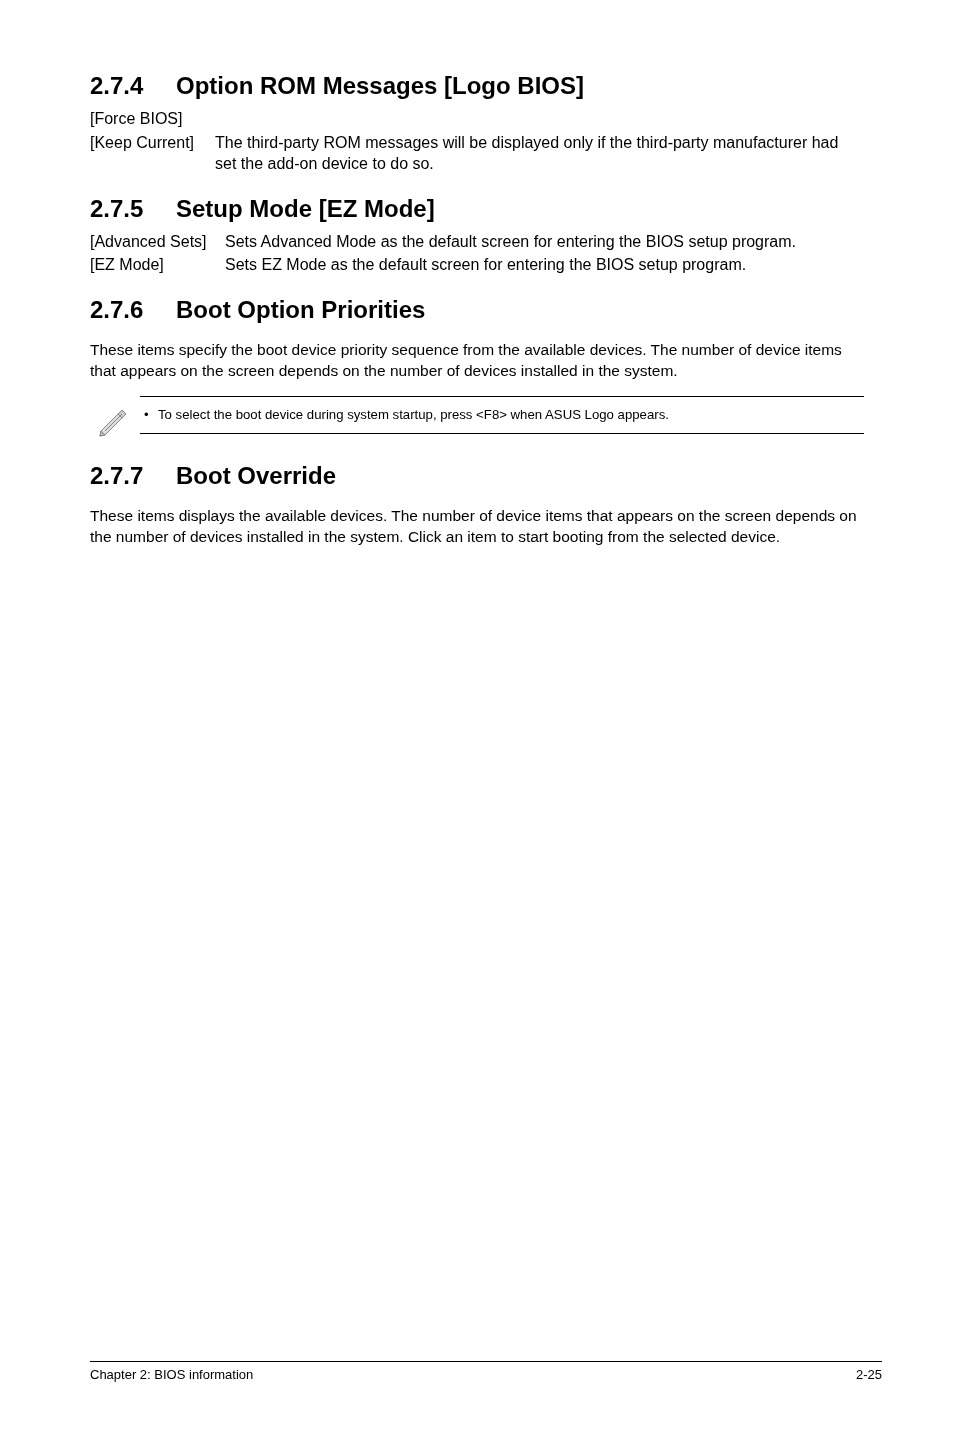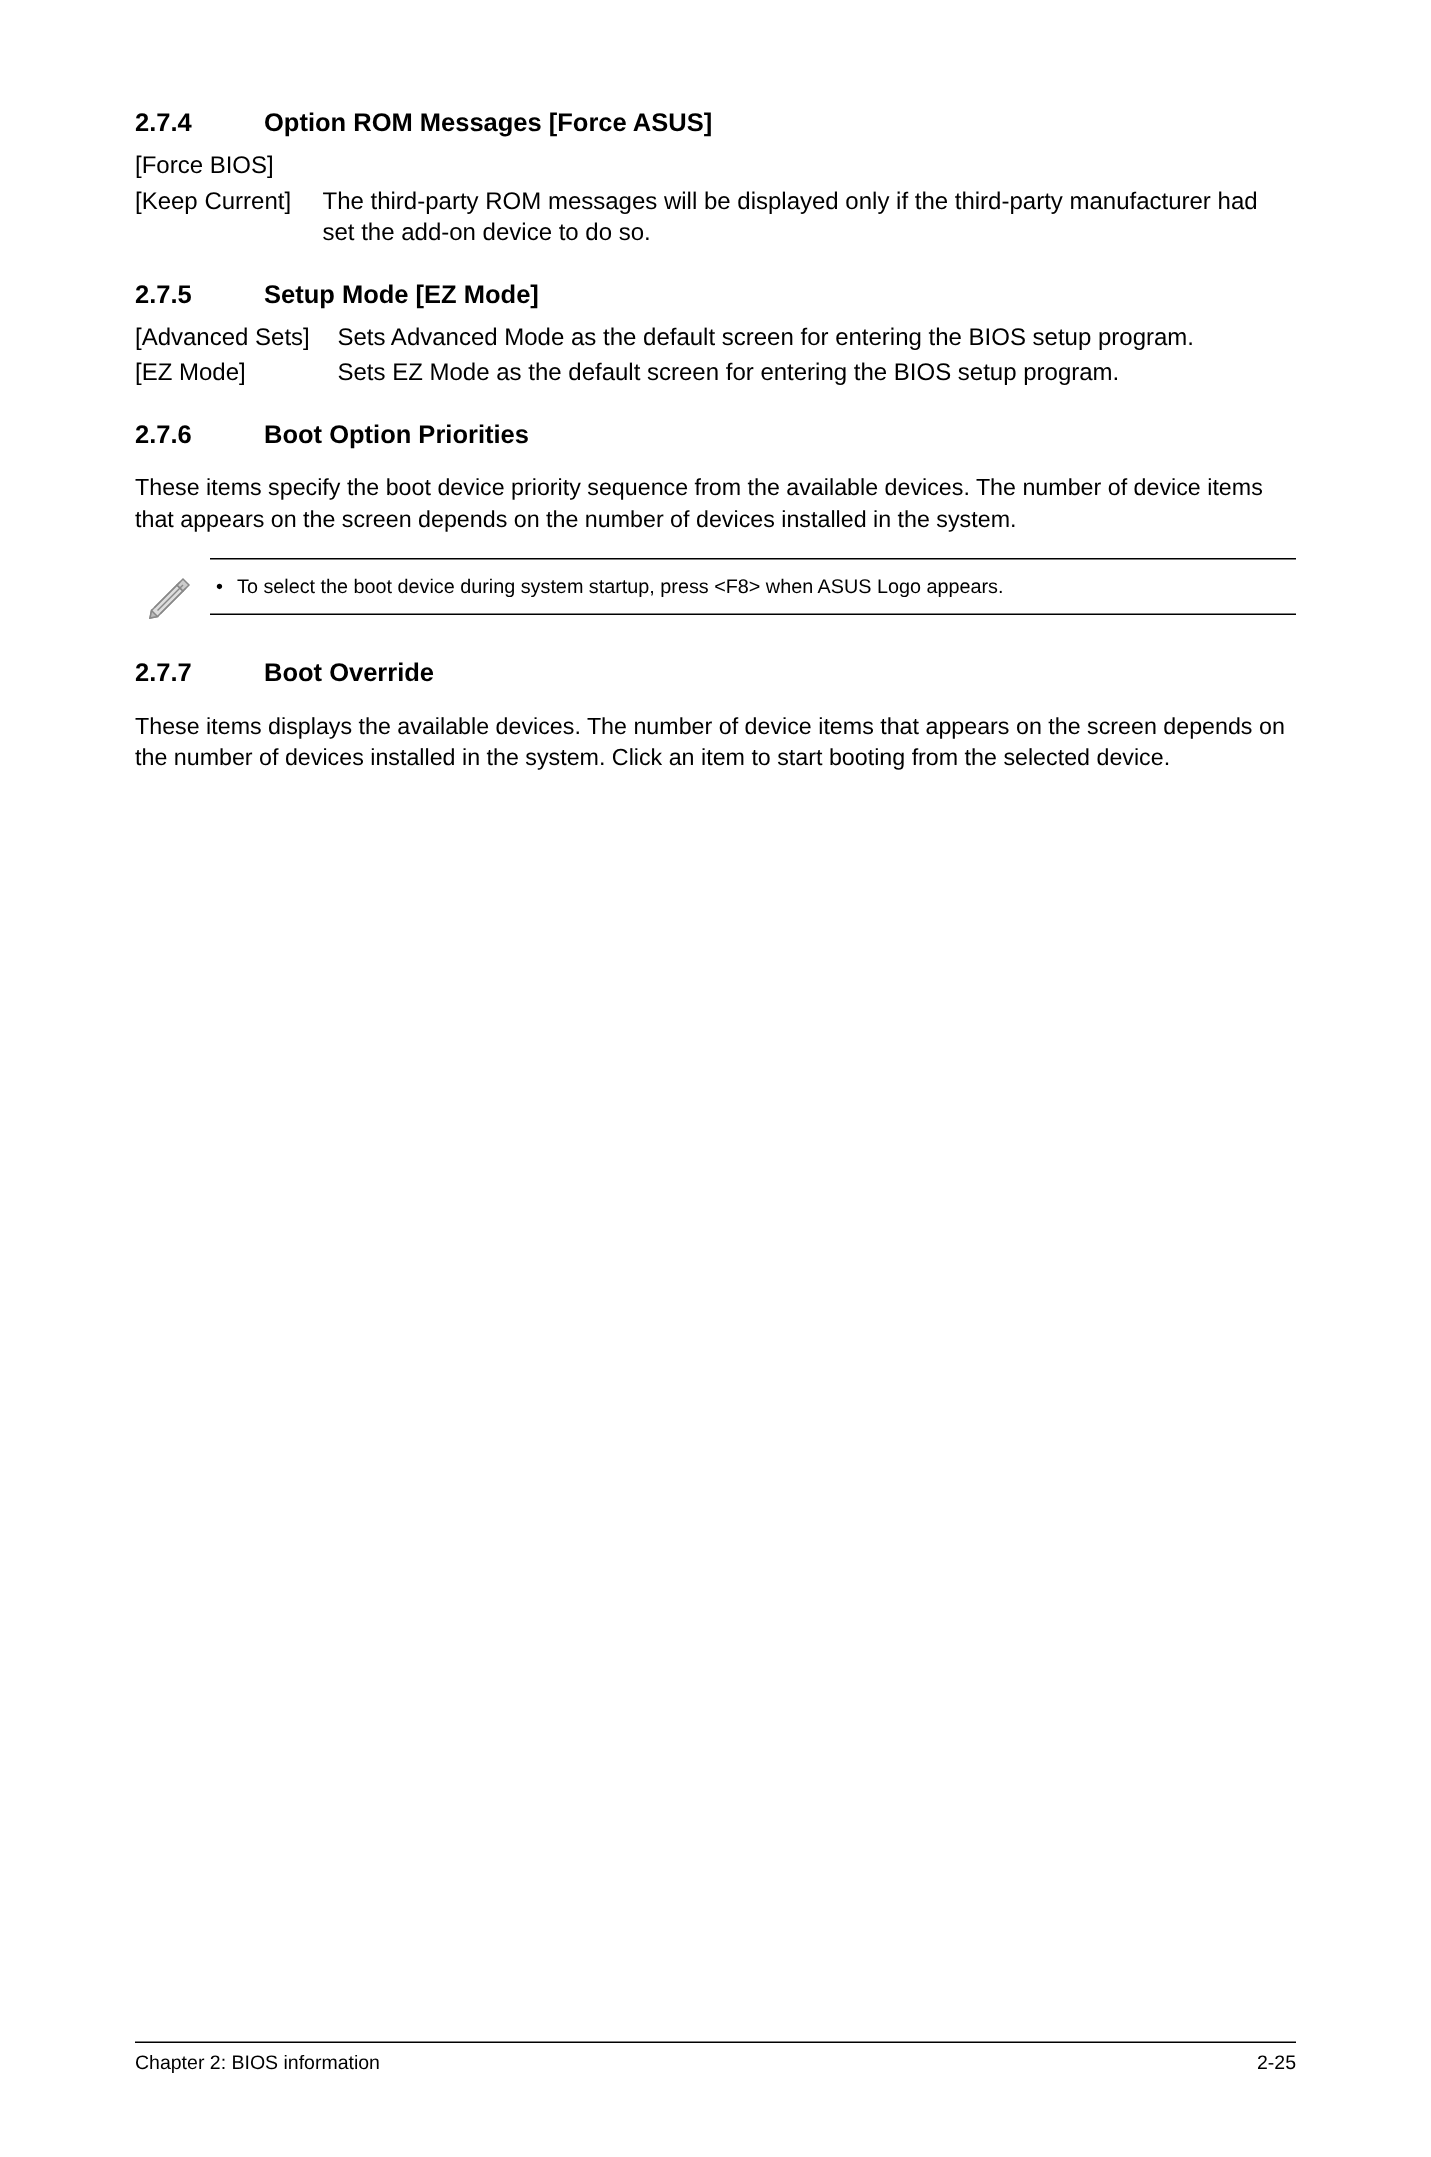--- a/index.html
+++ b/index.html
@@ -7,21 +7,21 @@
     font-family: Arial, Helvetica, sans-serif;
     background: #fff;
     color: #000;
     width: 954px;
     height: 1438px;
     position: relative;
     padding: 72px 90px 0 90px;
   }
   .section-heading {
     font-weight: bold;
-    font-size: 17px;
+    font-size: 24px;
     margin-top: 20px;
     margin-bottom: 8px;
     display: flex;
   }
   .section-heading .num {
     display: inline-block;
     width: 86px;
     flex-shrink: 0;
   }
   .first-heading { margin-top: 0; }
@@ -76,34 +76,34 @@
   .note-content li::before {
     content: "•";
     position: absolute;
     left: 4px;
     top: 0;
   }
   .footer {
     position: absolute;
     bottom: 56px;
     left: 90px;
-    right: 90px;
+    right: 72px;
     border-top: 1px solid #000;
     padding-top: 5px;
     display: flex;
     justify-content: space-between;
     font-size: 13px;
   }
 </style>
 </head>
 <body>
 
 <div class="section-heading first-heading">
   <span class="num">2.7.4</span>
-  <span>Option ROM Messages [Force ASUS]</span>
+  <span>Option ROM Messages [Logo BIOS]</span>
 </div>
 <div class="def-row">
   <div class="def-term">[Force BIOS]</div>
 </div>
 <div class="def-row">
   <div class="def-term">[Keep Current]</div>
   <div class="def-desc">The third-party ROM messages will be displayed only if the third-party manufacturer had set the add-on device to do so.</div>
 </div>
 
 <div class="section-heading">

